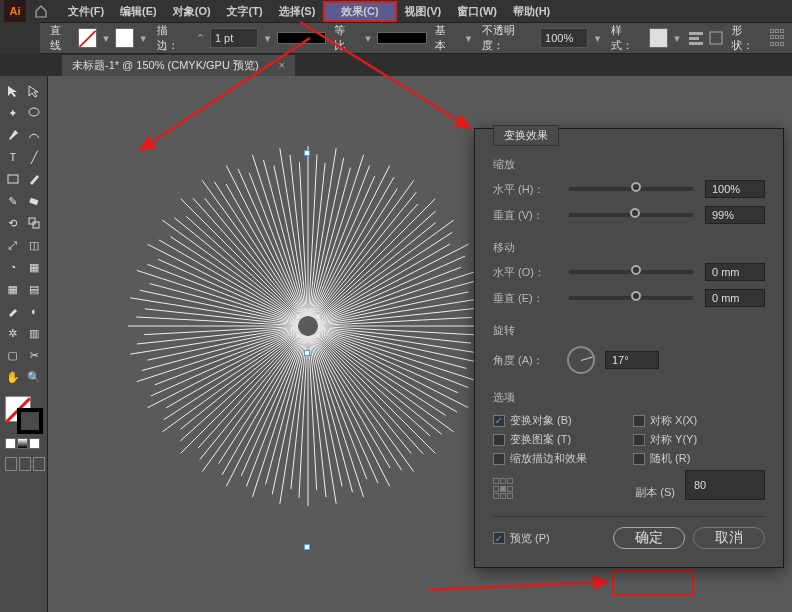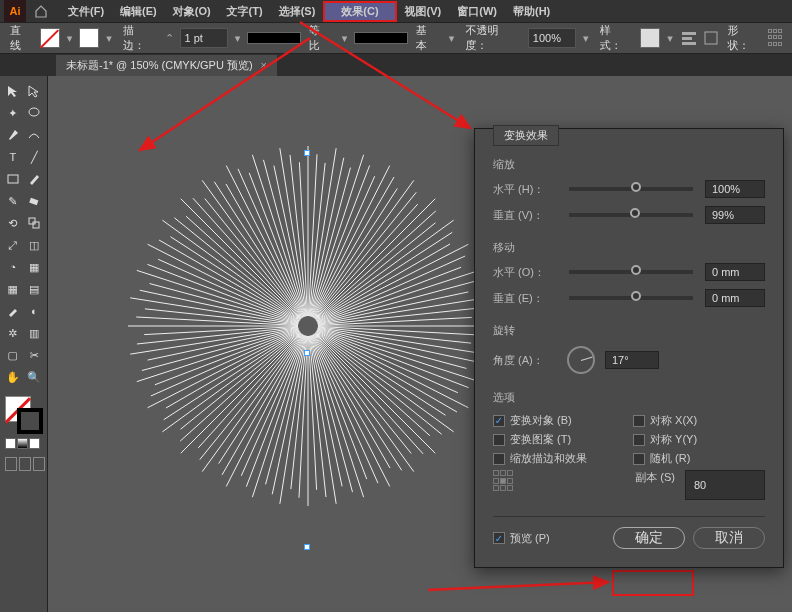--- a/index.html
+++ b/index.html
@@ -4,32 +4,32 @@
   <style>
     * { margin: 0; padding: 0; box-sizing: border-box; }
     body { width: 792px; height: 612px; background: #333; font-family: "Microsoft YaHei", sans-serif; font-size: 11px; color: #ccc; overflow: hidden; position: relative; }
     
     .menubar { height: 22px; background: #333; display: flex; align-items: center; padding: 0 4px; }
     .ai-logo { width: 22px; height: 22px; background: #2c1818; color: #ff7c00; display: flex; align-items: center; justify-content: center; font-weight: bold; font-size: 11px; margin-right: 4px; }
     .home-icon { width: 22px; height: 22px; display: flex; align-items: center; justify-content: center; color: #aaa; margin-right: 8px; }
     .menu-item { padding: 3px 8px; color: #ccc; cursor: pointer; font-weight: bold; }
     .menu-item.highlighted { background: #5b5b8f; border: 2px solid #e01b1b; padding: 1px 16px; }
     
-    .optionbar { height: 32px; background: #4a4a4a; border-top: 1px solid #222; border-bottom: 1px solid #222; display: flex; align-items: center; padding: 0 6px; gap: 4px; }
+    .optionbar { height: 32px; background: #4a4a4a; border-top: 1px solid #222; border-bottom: 1px solid #222; display: flex; align-items: center; padding: 0 6px; gap: 4px; margin-left: 40px; }
     .ob-label { color: #ddd; margin: 0 4px; }
     .ob-swatch { width: 20px; height: 20px; border: 1px solid #666; background: #fff; position: relative; }
     .ob-swatch.nofill::after { content: ''; position: absolute; width: 140%; height: 2px; background: #e01b1b; top: 50%; left: -20%; transform: rotate(-45deg); }
     .ob-dd { width: 12px; height: 18px; display: flex; align-items: center; justify-content: center; color: #aaa; }
     .ob-input { width: 48px; height: 20px; background: #333; border: 1px solid #555; color: #ddd; padding: 0 4px; font-size: 11px; }
     .ob-stroke-preview { width: 54px; height: 12px; background: #000; border: 1px solid #666; }
     .ob-grid-icon { width: 18px; height: 18px; display: flex; flex-wrap: wrap; gap: 1px; }
     .ob-grid-icon span { width: 4px; height: 4px; border: 1px solid #888; }
     
     .doctab-bar { height: 22px; background: #2e2e2e; display: flex; align-items: center; padding-left: 56px; }
-    .doctab { padding: 3px 10px; background: #4a4a4a; color: #ddd; font-size: 11px; display: flex; align-items: center; gap: 8px; }
+    .doctab { padding: 3px 10px; background: #4a4a4a; color: #ddd; font-size: 11px; display: flex; align-items: center; gap: 20px; margin-left: 6px; }
     .doctab-close { color: #aaa; }
     
     .workspace { position: absolute; top: 76px; left: 0; right: 0; bottom: 0; display: flex; }
     .toolbox { width: 48px; background: #4a4a4a; border-right: 1px solid #222; padding: 4px 2px; display: flex; flex-direction: column; gap: 0; }
     .tool-row { display: flex; height: 22px; }
     .tool { width: 22px; height: 22px; display: flex; align-items: center; justify-content: center; color: #ddd; }
     .fill-stroke { margin-top: 8px; position: relative; width: 38px; height: 38px; margin-left: 3px; }
     .fs-fill { position: absolute; top: 0; left: 0; width: 26px; height: 26px; background: #fff; border: 1px solid #888; }
     .fs-fill::after { content: ''; position: absolute; width: 140%; height: 3px; background: #e01b1b; top: 50%; left: -20%; transform: rotate(-45deg); }
     .fs-stroke { position: absolute; bottom: 0; right: 0; width: 26px; height: 26px; background: #4a4a4a; border: 4px solid #000; }
@@ -58,21 +58,21 @@
     .dlg-slider-thumb { position: absolute; width: 10px; height: 10px; border-radius: 50%; background: #333; border: 2px solid #aaa; top: -5px; }
     .dlg-value { width: 60px; height: 18px; background: #333; border: 1px solid #222; color: #ddd; padding: 0 6px; font-size: 11px; text-align: left; display: flex; align-items: center; }
     .dlg-angle { width: 28px; height: 28px; border: 2px solid #888; border-radius: 50%; position: relative; margin: 0 4px; }
     .dlg-angle::after { content: ''; position: absolute; width: 12px; height: 1px; background: #ccc; top: 50%; left: 50%; transform-origin: left; transform: rotate(-17deg); }
     .dlg-checks { display: flex; flex-wrap: wrap; gap: 4px 20px; }
     .dlg-check { display: flex; align-items: center; gap: 5px; width: 120px; }
     .chk { width: 12px; height: 12px; border: 1px solid #777; background: #333; display: flex; align-items: center; justify-content: center; color: #4aa0ff; font-size: 10px; }
     .dlg-anchor { width: 22px; height: 22px; display: flex; flex-wrap: wrap; gap: 1px; }
     .dlg-anchor span { width: 6px; height: 6px; border: 1px solid #777; }
     .dlg-anchor span.on { background: #888; }
-    .dlg-copies-row { display: flex; align-items: flex-start; gap: 10px; margin-top: 4px; }
+    .dlg-copies-row { display: flex; align-items: flex-end; gap: 10px; margin-top: 4px; }
     .dlg-copies-input { width: 80px; height: 18px; background: #333; border: 1px solid #222; color: #ddd; padding: 14px 8px; font-size: 11px; }
     .dlg-hr { height: 1px; background: #333; margin: 10px 0; }
     .dlg-footer { display: flex; align-items: center; justify-content: space-between; padding: 0 0 4px; }
     .dlg-btn { width: 72px; height: 22px; border: 1px solid #777; border-radius: 11px; background: #4a4a4a; color: #ddd; display: flex; align-items: center; justify-content: center; font-size: 14px; cursor: pointer; }
     .dlg-btn.primary { border-color: #aaa; }
   </style>
 </head>
 <body>
 
 <div class="menubar">

